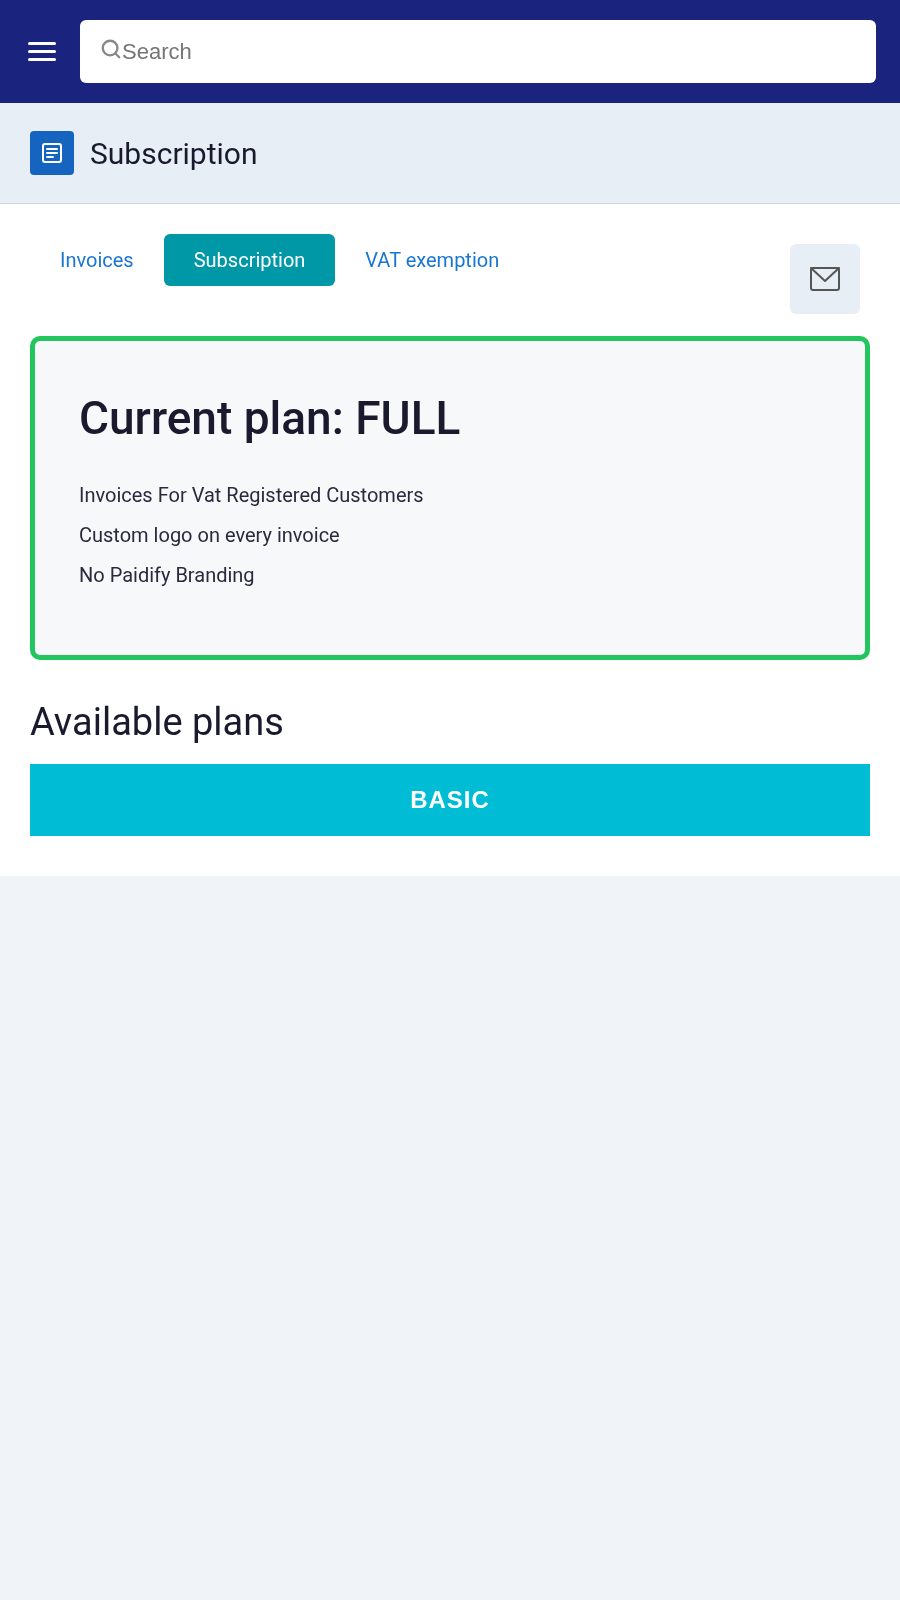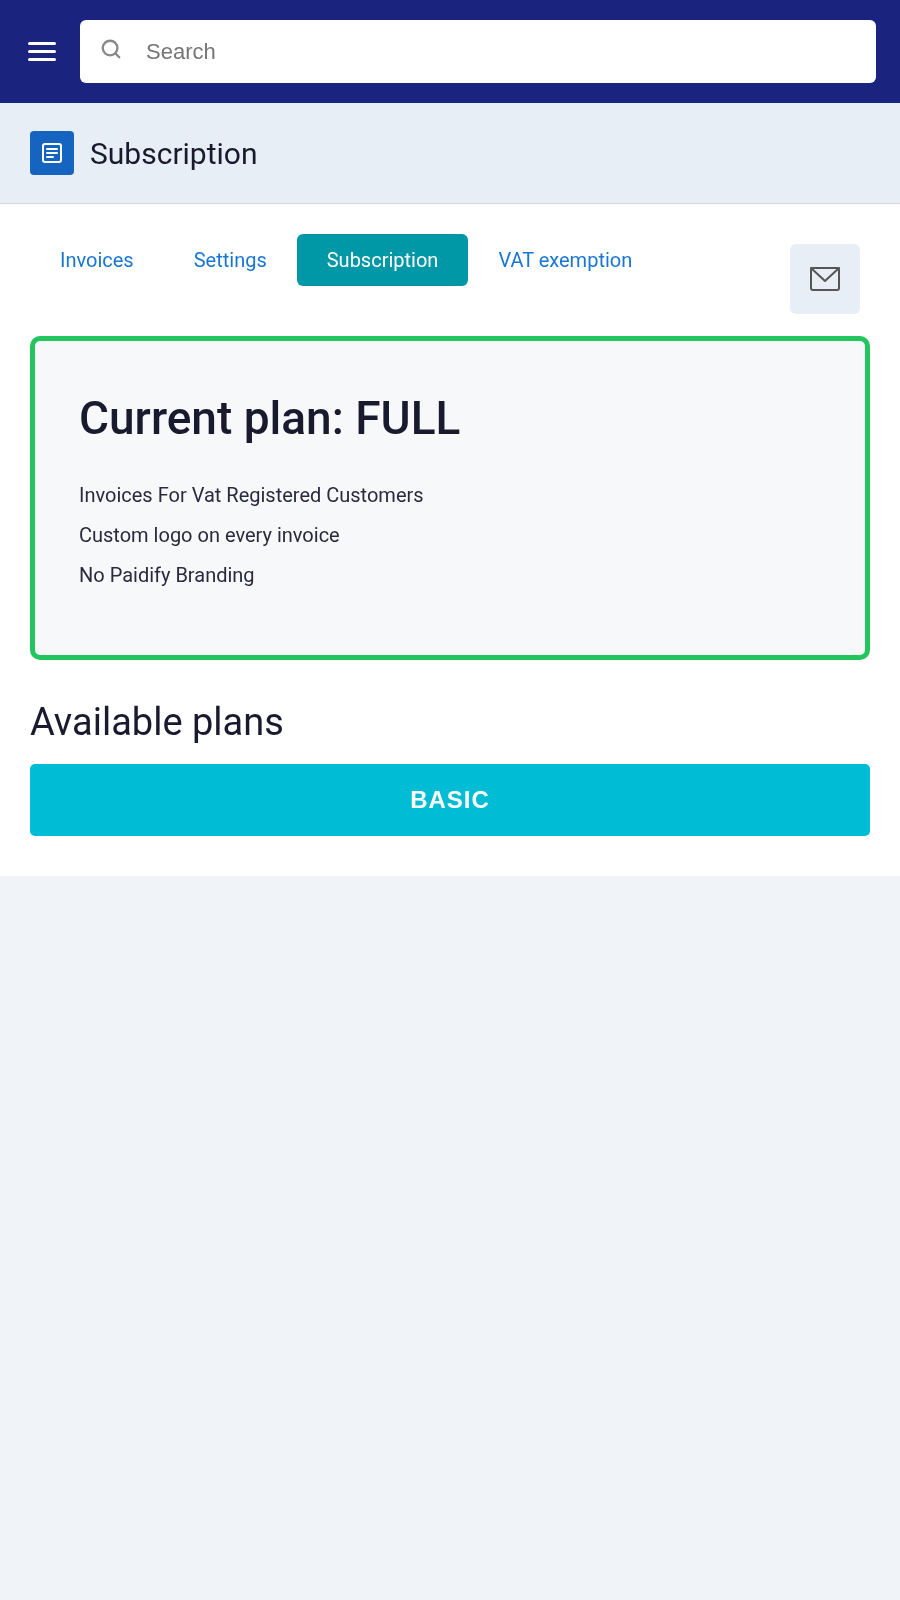--- a/index.html
+++ b/index.html
@@ -44,21 +44,21 @@
     }
 
     .search-bar {
       flex: 1;
       background-color: #ffffff;
       border: none;
       border-radius: 6px;
       padding: 18px 20px;
       display: flex;
       align-items: center;
-      gap: 24px;
+      gap: 0;
     }
 
     .search-icon {
       color: #888;
       font-size: 20px;
     }
 
     .search-input {
       border: none;
       outline: none;
@@ -210,21 +210,21 @@
       font-size: 38px;
       font-weight: 400;
       color: #1a1a2e;
       margin-bottom: 20px;
     }
 
     .basic-plan-btn {
       width: 100%;
       background-color: #00bcd4;
       border: none;
-      border-radius: 5px;
+      border-radius: 0;
       padding: 22px;
       font-size: 24px;
       font-weight: 700;
       color: #ffffff;
       letter-spacing: 1px;
       cursor: pointer;
       text-align: center;
     }
   </style>
 </head>
@@ -260,21 +260,20 @@
 </div>
 
 <div class="main-content">
 
   
   <div class="tabs-and-email">
     <div class="tabs-container">
       <div class="tabs">
         <div class="tabs-row1">
           <a class="tab-item">Invoices</a>
-          <a class="tab-item">Settings</a>
           <a class="tab-item active">Subscription</a>
         </div>
         <div class="tabs-row2">
           <a class="tab-item">VAT exemption</a>
         </div>
       </div>
     </div>
     <div class="email-area">
       <button class="email-btn">
         <svg class="email-icon-svg" viewBox="0 0 30 24" fill="none" stroke="#555" stroke-width="2" stroke-linecap="round" stroke-linejoin="round">

